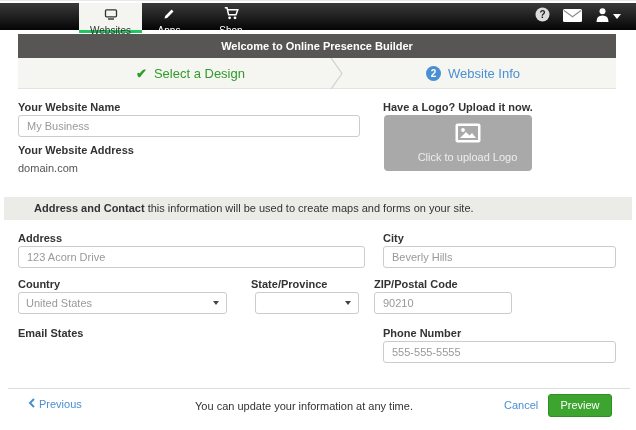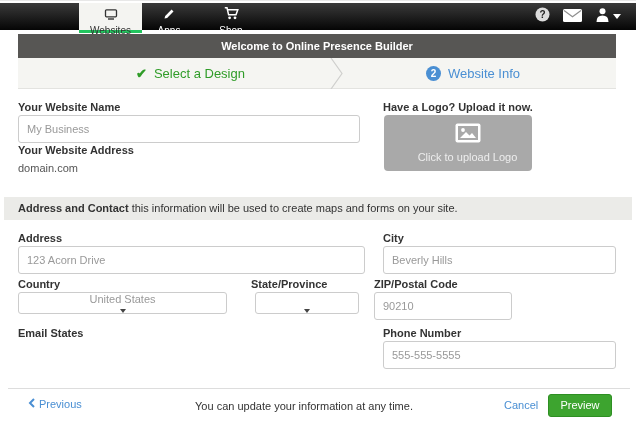--- a/index.html
+++ b/index.html
@@ -37,35 +37,35 @@
   .step-1 { left:118px; color:#2f9c28; }
   .step-2 { left:408px; color:#4a8fd3; }
   .check { color:#2f9c28; font-size:13px; font-weight:bold; margin-right:7px; }
   .badge { display:inline-block; width:15px; height:15px; border-radius:50%;
            background:#4a8fd3; color:#fff; font-size:10px; font-weight:bold;
            line-height:15px; text-align:center; margin-right:7px; }
   .step-divider { position:absolute; left:312px; top:0; }
   
   .f-label { position:absolute; font-size:11px; font-weight:bold; color:#333; }
   .f-text  { position:absolute; font-size:11px; color:#555; }
-  .f-input { position:absolute; height:28px; border:1px solid #ccc; border-radius:3px;
+  .f-input { position:absolute; height:22px; border:1px solid #ccc; border-radius:3px;
              background:#fff; font-family:"Liberation Sans",sans-serif;
              font-size:11px; color:#999; padding:0 8px; outline:none; }
   .f-select { position:absolute; height:22px; border:1px solid #ccc; border-radius:3px;
               background:#fff; font-size:11px; color:#999; padding:0 7px;
-              display:flex; align-items:center; justify-content:space-between; cursor:pointer;flex-direction:column; }
+              display:flex; align-items:center; justify-content:space-between; cursor:pointer; }
   .sel-caret { width:0; height:0; border-left:3.5px solid transparent;
                border-right:3.5px solid transparent; border-top:4px solid #444; }
   .upload-box { position:absolute; left:384px; top:114px; width:148px; height:56px;
                 background:#a9a9a9; border-radius:4px; display:flex; flex-direction:column;
                 align-items:center; justify-content:center; cursor:pointer;padding-left:19px; }
   .upload-box .upload-label { font-size:11px; color:#ededed; margin-top:4px; }
   .section-band { position:absolute; left:4px; top:196px; width:628px; height:23px;
                   background:#ebebe8; font-size:11px; color:#333; line-height:23px;
-                  padding-left:14px; }
+                  padding-left:30px; }
   
   .footer-divider { position:absolute; left:8px; top:387px; width:622px; height:1px;
                     background:#ddd; }
   .link { position:absolute; font-size:11px; color:#4a8fd3; cursor:pointer;
           display:flex; align-items:center; gap:4px; }
   .footer-note { position:absolute; left:0; top:399px; width:608px; text-align:center;
                  font-size:11px; color:#333; }
   .preview-btn { position:absolute; left:548px; top:393px; width:64px; height:23px;
                  background:#3da42f; border:1px solid #2e8f23; border-radius:3px;
                  color:#fff; font-size:11px; font-weight:normal; text-align:center;

